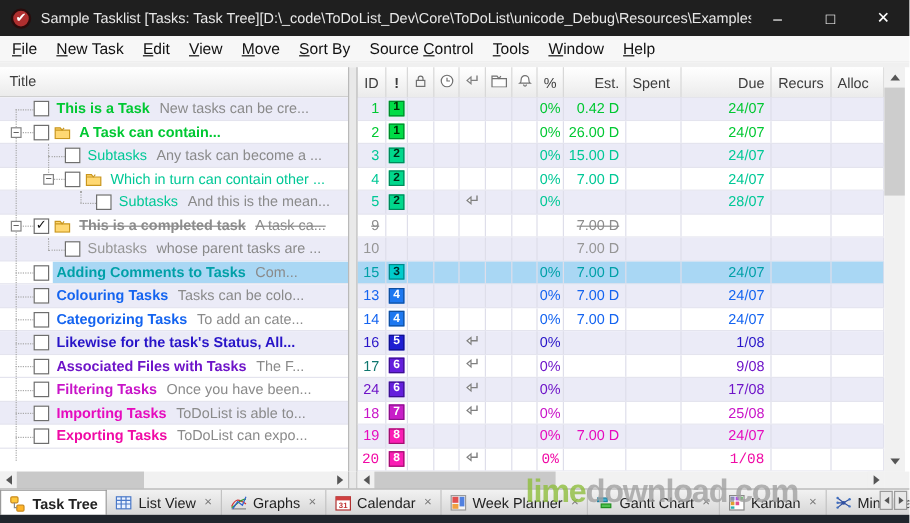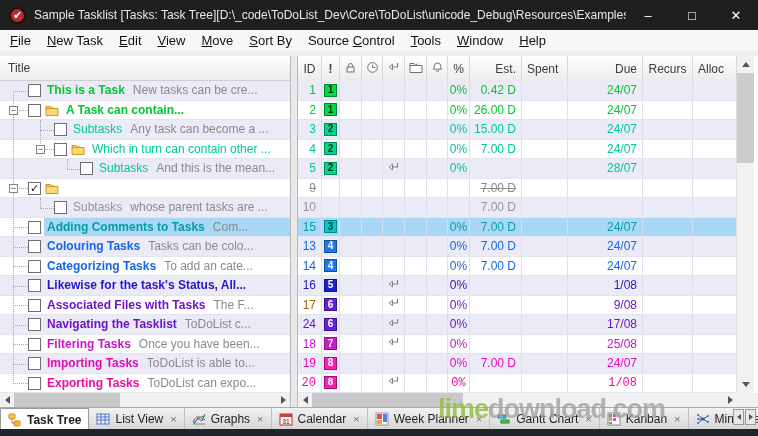--- a/index.html
+++ b/index.html
@@ -223,20 +223,24 @@
         </div>
       </div>
       <div class="tree-row" style="background: rgb(255, 255, 255);">
         <div class="stub" style="left: 13px; width: 15px;"></div>
         <div class="expander" style="left: 9px;">−</div>
         <div class="checkbox" style="left: 28px;">✓</div>
         <div class="foldericon" style="left: 45px;"><svg width="14" height="12" viewBox="0 0 14 12">
             <path d="M1 2.5 h4.2 l1.6 2 H13 v7 H1 z" fill="#ffd873" stroke="#c9961e"></path>
             <path d="M1 4.5 h5.8 l1.6 -2" fill="none" stroke="#c9961e"></path>
           </svg></div>
+        <div class="rowtext" style="left: 66px;">
+          <span class="t-title strike" style="color: rgb(140, 140, 140);">This is a completed task</span>
+          <span class="t-comment strike" style="color: rgb(138, 138, 138);">A task ca...</span>
+        </div>
       </div>
       <div class="tree-row" style="background: rgb(235, 235, 247);">
         <div class="stub" style="left: 40px; width: 14px;"></div>
         <div class="checkbox" style="left: 54px;"></div>
         <div class="rowtext" style="left: 73px;">
           <span class="t-title nb" style="color: rgb(150, 150, 150);">Subtasks</span>
           <span class="t-comment" style="color: rgb(138, 138, 138);">whose parent tasks are ...</span>
         </div>
       </div>
       <div class="tree-row" style="background: rgb(255, 255, 255);">
@@ -270,28 +274,20 @@
         <div class="rowtext" style="left: 47px;">
           <span class="t-title" style="color: rgb(40, 20, 200);">Likewise for the task's Status, All...</span>
         </div>
       </div>
       <div class="tree-row" style="background: rgb(255, 255, 255);">
         <div class="stub" style="left: 13px; width: 15px;"></div>
         <div class="checkbox" style="left: 28px;"></div>
         <div class="rowtext" style="left: 47px;">
           <span class="t-title" style="color: rgb(110, 20, 200);">Associated Files with Tasks</span>
           <span class="t-comment" style="color: rgb(138, 138, 138);">The F...</span>
-        </div>
-      </div>
-      <div class="tree-row" style="background: rgb(235, 235, 247);">
-        <div class="stub" style="left: 13px; width: 15px;"></div>
-        <div class="checkbox" style="left: 28px;"></div>
-        <div class="rowtext" style="left: 47px;">
-          <span class="t-title" style="color: rgb(110, 20, 200);">Navigating the Tasklist</span>
-          <span class="t-comment" style="color: rgb(138, 138, 138);">ToDoList c...</span>
         </div>
       </div>
       <div class="tree-row" style="background: rgb(255, 255, 255);">
         <div class="stub" style="left: 13px; width: 15px;"></div>
         <div class="checkbox" style="left: 28px;"></div>
         <div class="rowtext" style="left: 47px;">
           <span class="t-title" style="color: rgb(200, 20, 200);">Filtering Tasks</span>
           <span class="t-comment" style="color: rgb(138, 138, 138);">Once you have been...</span>
         </div>
       </div>
@@ -581,21 +577,21 @@
         <div class="cell r"></div>
         <div class="cell l"></div>
         <div class="cell r">
           <span style="color: rgb(40, 20, 200);">1/08</span>
         </div>
         <div class="cell c"></div>
         <div class="cell l"></div>
       </div>
       <div class="grid-row" style="background: rgb(255, 255, 255);">
         <div class="cell r">
-          <span style="color: #a16207;">17</span>
+          <span style="color: #0f766e;">17</span>
         </div>
         <div class="cell c">
           <div class="pri-box" style="background: rgb(100, 30, 220); border-color: rgb(60, 16, 144); color: rgb(255, 255, 255);">6</div>
         </div>
         <div class="cell c"></div>
         <div class="cell c"></div>
         <div class="cell c">
           <span><svg width="13" height="12" viewBox="0 0 13 12">
               <path d="M10.5 2 V6 H5" fill="none" stroke="#808080" stroke-width="1.2"></path>
               <path d="M5.5 3.2 L2.2 6 L5.5 8.8 z" fill="#f8f8f8" stroke="#808080"></path>

